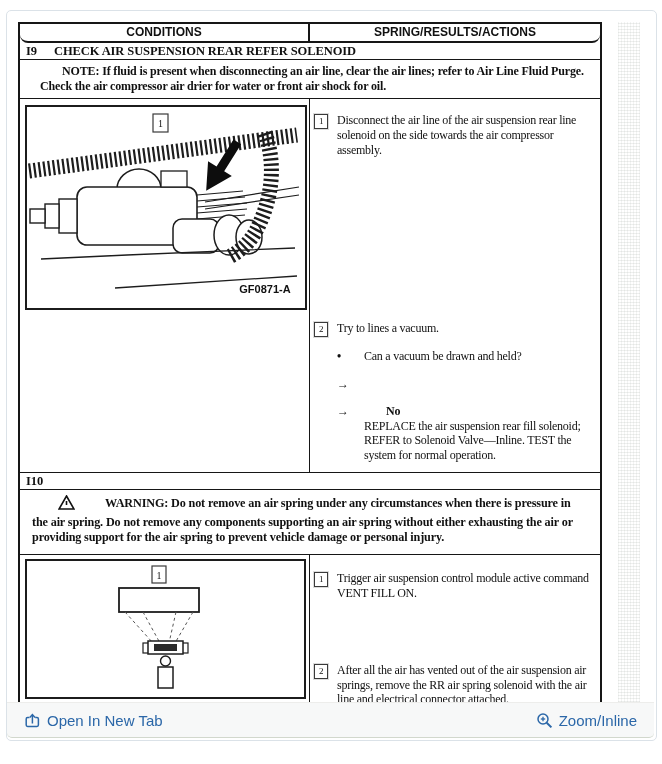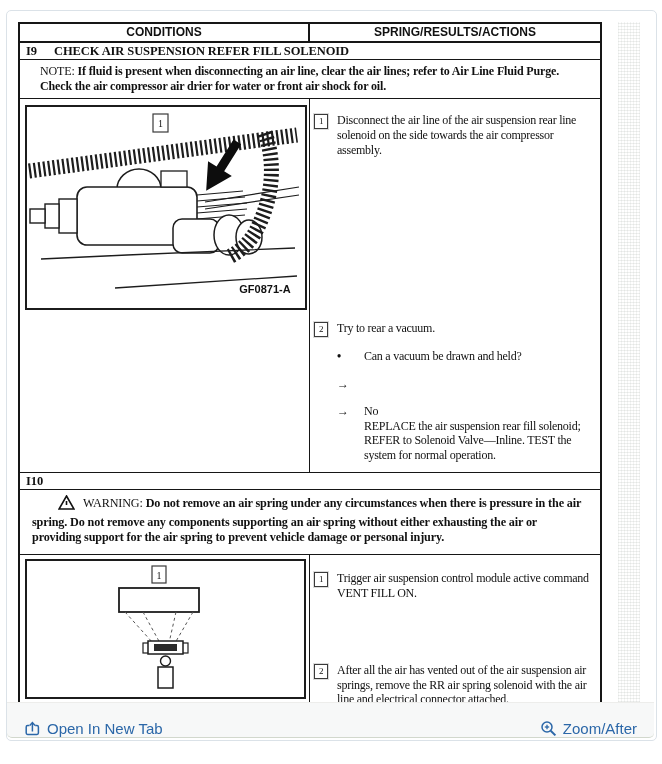--- a/index.html
+++ b/index.html
@@ -2,21 +2,21 @@
 <html><head>
 <meta charset="utf-8">
 <style>
   html,body{margin:0;padding:0;background:#ffffff;}
   body{width:662px;height:764px;position:relative;font-family:"Liberation Serif",serif;color:#111;overflow:hidden;}
 
   .frame{position:absolute;left:6px;top:10px;width:649px;height:729px;border:1px solid #dbe2e8;border-radius:5px;background:#fff;}
 
   
   .sheet{position:absolute;left:18px;top:22px;width:584px;border:2px solid #161616;background:#fff;box-sizing:border-box;}
-  .hdr-row{display:flex;height:17px;border-bottom:2px solid #161616;font-family:"Liberation Sans",sans-serif;font-weight:bold;font-size:12px;align-items:center;}
+  .hdr-row{display:flex;height:17px;border-bottom:2px solid #161616;font-family:"Liberation Sans",sans-serif;font-weight:bold;font-size:12px;align-items:center;border-radius:8px;}
   .hdr-left{width:290px;border-right:2px solid #161616;text-align:center;height:100%;line-height:17px;box-sizing:border-box;}
   .hdr-right{flex:1;text-align:center;line-height:17px;}
 
   .title-row{height:16px;border-bottom:1.5px solid #161616;display:flex;align-items:center;font-weight:bold;font-size:12.5px;letter-spacing:-0.1px;}
   .title-id{margin-left:6px;width:28px;}
   .note-row{border-bottom:1.5px solid #161616;font-weight:bold;font-size:12px;letter-spacing:-0.15px;padding:4px 10px 5px 20px;line-height:1.22;}
 
   .split-row{display:flex;border-bottom:1.5px solid #161616;position:relative;}
   .split-row.i9{height:373px;}
   .split-row.i10{height:148px;border-bottom:none;}
@@ -25,51 +25,51 @@
 
   .figbox{position:absolute;border:2px solid #1c1c1c;background:#fff;}
   .figbox.fig1{left:5px;top:6px;width:278px;height:201px;}
   .figbox.fig2{left:5px;top:4px;width:277px;height:136px;}
 
   .step{position:absolute;left:4px;right:4px;display:flex;gap:9px;font-size:12px;letter-spacing:-0.25px;line-height:1.22;}
   .numbox{flex:0 0 auto;width:12px;height:13px;border:1px solid #3a3a3a;box-shadow:0 0 0 1px rgba(0,0,0,.14);font-size:9px;line-height:13px;text-align:center;background:#fff;margin-top:1px;}
   .steptext{flex:1;padding-right:2px;}
   .subline{display:flex;gap:13px;margin-top:13px;}
   .subline .mark{flex:0 0 14px;font-weight:bold;}
-  .boldlbl{font-weight:normal;}
+  .boldlbl{font-weight:bold;margin-left:22px;}
 
   .warn-row{border-bottom:1.5px solid #161616;font-weight:bold;font-size:12.2px;letter-spacing:-0.15px;line-height:1.25;padding:5px 12px 9px 12px;}
   .warn-icon{display:inline-block;vertical-align:-3px;margin-left:26px;margin-right:8px;}
 
   .noise{position:absolute;left:618px;top:22px;width:22px;height:680px;pointer-events:none;
     background:repeating-linear-gradient(0deg, rgba(140,150,140,.15) 0 1px, transparent 1px 3px),
                repeating-linear-gradient(90deg, rgba(150,160,155,.12) 0 1px, transparent 1px 3px);}
 
-  .toolbar{position:absolute;left:7px;top:702px;width:647px;height:36px;box-sizing:border-box;background:#f7f8f8;border-top:1px solid #ededeb;border-bottom:1px solid #d2d8cd;border-radius:0 0 5px 5px;display:flex;align-items:flex-end;justify-content:space-between;padding:0 17px;font-family:"Liberation Sans",sans-serif;font-size:15px;}
+  .toolbar{position:absolute;left:7px;top:702px;width:647px;height:36px;box-sizing:border-box;background:#f7f8f8;border-top:1px solid #ededeb;border-bottom:1px solid #d2d8cd;border-radius:0 0 5px 5px;display:flex;align-items:center;justify-content:space-between;padding:0 17px;font-family:"Liberation Sans",sans-serif;font-size:15px;}
   .tb-link{display:flex;align-items:center;gap:6px;color:#2b67a8;cursor:pointer;text-decoration:none;}
   .tb-link svg{display:block;}
 
   svg text{font-family:"Liberation Serif",serif;}
   .figcap{font-family:"Liberation Sans",sans-serif;font-weight:bold;}
 </style>
 </head>
 <body>
 
 <div class="frame"></div>
 
 <div class="sheet">
 
   <div class="hdr-row">
     <div class="hdr-left">CONDITIONS</div>
     <div class="hdr-right">SPRING/RESULTS/ACTIONS</div>
   </div>
 
   <div class="title-row">
     <span class="title-id">I9</span>
-    <span>CHECK AIR SUSPENSION REFER FILL SOLENOID</span>
+    <span>CHECK AIR SUSPENSION REAR REFER SOLENOID</span>
   </div>
 
   <div class="note-row">
     <span class="boldlbl">NOTE:</span>
     <span>If fluid is present when disconnecting an air line, clear the air lines; refer to Air Line Fluid Purge. Check the air compressor air drier for water or front air shock for oil.</span>
   </div>
 
   <div class="split-row i9">
     <div class="col-left">
       <div class="figbox fig1">
@@ -116,21 +116,21 @@
       </div>
     </div>
     <div class="col-right">
       <div class="step" style="top:14px;">
         <span class="numbox">1</span>
         <span class="steptext">Disconnect the air line of the air suspension rear line solenoid on the side towards the air compressor assembly.</span>
       </div>
       <div class="step" style="top:222px;">
         <span class="numbox">2</span>
         <span class="steptext">
-          <span>Try to rear a vacuum.</span>
+          <span>Try to lines a vacuum.</span>
           <span class="subline">
             <span class="mark">•</span>
             <span>Can a vacuum be drawn and held?</span>
           </span>
           <span class="subline">
             <span class="mark">→</span>
           </span>
           <span class="subline">
             <span class="mark">→</span>
             <span><span class="boldlbl">No</span><br><span>REPLACE the air suspension rear fill solenoid; REFER to Solenoid Valve—Inline. TEST the system for normal operation.</span></span>
@@ -207,15 +207,15 @@
   </a>
   <a class="tb-link" href="#">
     <span>
       <svg width="17" height="17" viewBox="0 0 17 17">
         <circle cx="7" cy="7" r="5" fill="none" stroke="#2b67a8" stroke-width="1.5"></circle>
         <line x1="10.7" y1="10.7" x2="15.4" y2="15.4" stroke="#2b67a8" stroke-width="2"></line>
         <line x1="7" y1="4.8" x2="7" y2="9.2" stroke="#2b67a8" stroke-width="1.3"></line>
         <line x1="4.8" y1="7" x2="9.2" y2="7" stroke="#2b67a8" stroke-width="1.3"></line>
       </svg>
     </span>
-    <span>Zoom/After</span>
+    <span>Zoom/Inline</span>
   </a>
 </div>
 
 </body></html>

